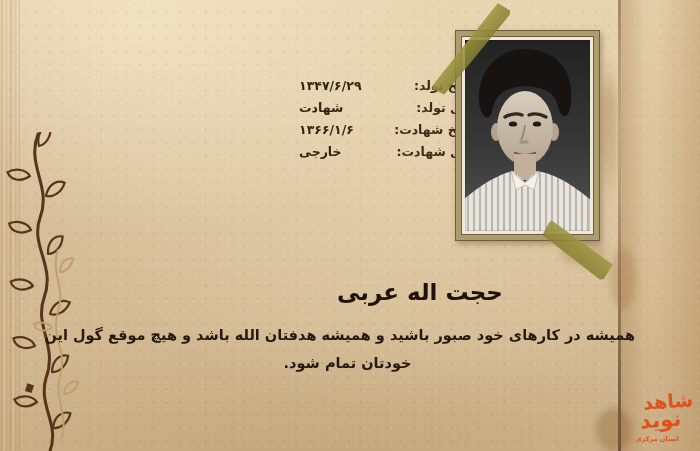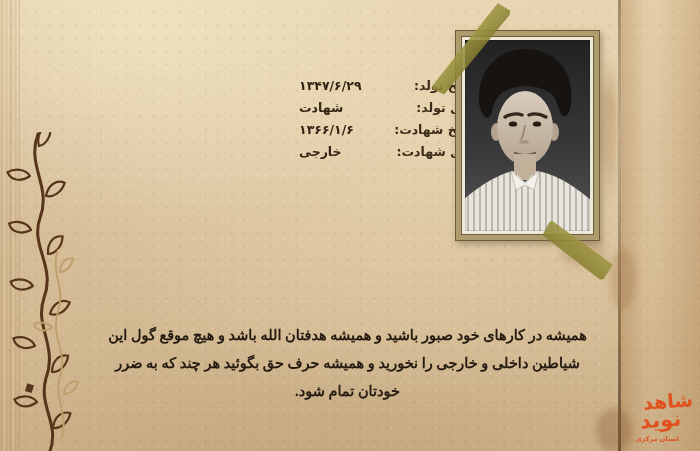--- a/index.html
+++ b/index.html
@@ -55,21 +55,21 @@
 
   .badge-row{position:absolute;left:498px;top:248px;width:110px;height:32px;z-index:4;}
   .badge-label{position:absolute;left:8px;top:5px;font-size:17px;font-weight:700;color:#d31f1a;direction:rtl;text-shadow:0 1px 0 rgba(120,20,10,.25);}
   .badge-icon{position:absolute;left:64px;top:2px;}
 
   .martyr-name{position:absolute;left:250px;top:279px;width:340px;z-index:3;
     text-align:center;direction:rtl;font-size:23px;font-weight:700;color:#1d130a;}
 
   .quote{position:absolute;left:60px;top:321px;width:575px;z-index:3;
     text-align:center;direction:rtl;font-size:14.5px;font-weight:700;color:#241a10;line-height:28px;}
-  .quote-line{white-space:nowrap;font-family:Liberation Serif, serif;}
+  .quote-line{white-space:nowrap;}
 
   .logo{position:absolute;right:3px;bottom:1px;width:74px;height:60px;z-index:4;color:#e0511d;direction:rtl;}
   .logo .w-top{position:absolute;right:4px;top:0;font-size:19px;font-weight:700;letter-spacing:-1px;transform:rotate(-4deg);}
   .logo .w-bottom{position:absolute;right:16px;top:18px;font-size:21px;font-weight:700;letter-spacing:-1px;transform:rotate(-4deg);}
   .logo .caption{position:absolute;right:18px;top:45px;font-size:6.5px;font-weight:700;}
 </style>
 </head>
 <body>
 
 <div class="canvas">
@@ -163,24 +163,24 @@
         <path d="M46,131 L60,143 L74,131 L69,150 L60,145 L51,150 Z" fill="#f3f1eb" stroke="#b8b2a5" stroke-width="0.8"></path>
         <rect x="0" y="0" width="125" height="191" fill="none" stroke="rgba(0,0,0,.25)" stroke-width="1"></rect>
       </svg>
     </div>
   </div>
 
   <div class="tape tape1"></div>
   <div class="tape tape2"></div>
 
 
+  <div class="martyr-name">حجت اله عربی</div>
 
   <div class="quote">
     <div class="quote-line">همیشه در کارهای خود صبور باشید و همیشه هدفتان الله باشد و هیچ موقع گول این</div>
-    <div class="quote-line">شیاطین داخلی و خارجی را نخورید و همیشه حرف حق بگوئید هر چند که به ضرر</div>
     <div class="quote-line">خودتان تمام شود.</div>
   </div>
 
   <div class="logo">
     <span class="w-top">شاهد</span>
     <span class="w-bottom">نوید</span>
     <span class="caption">استان مرکزی</span>
   </div>
 </div>
 

